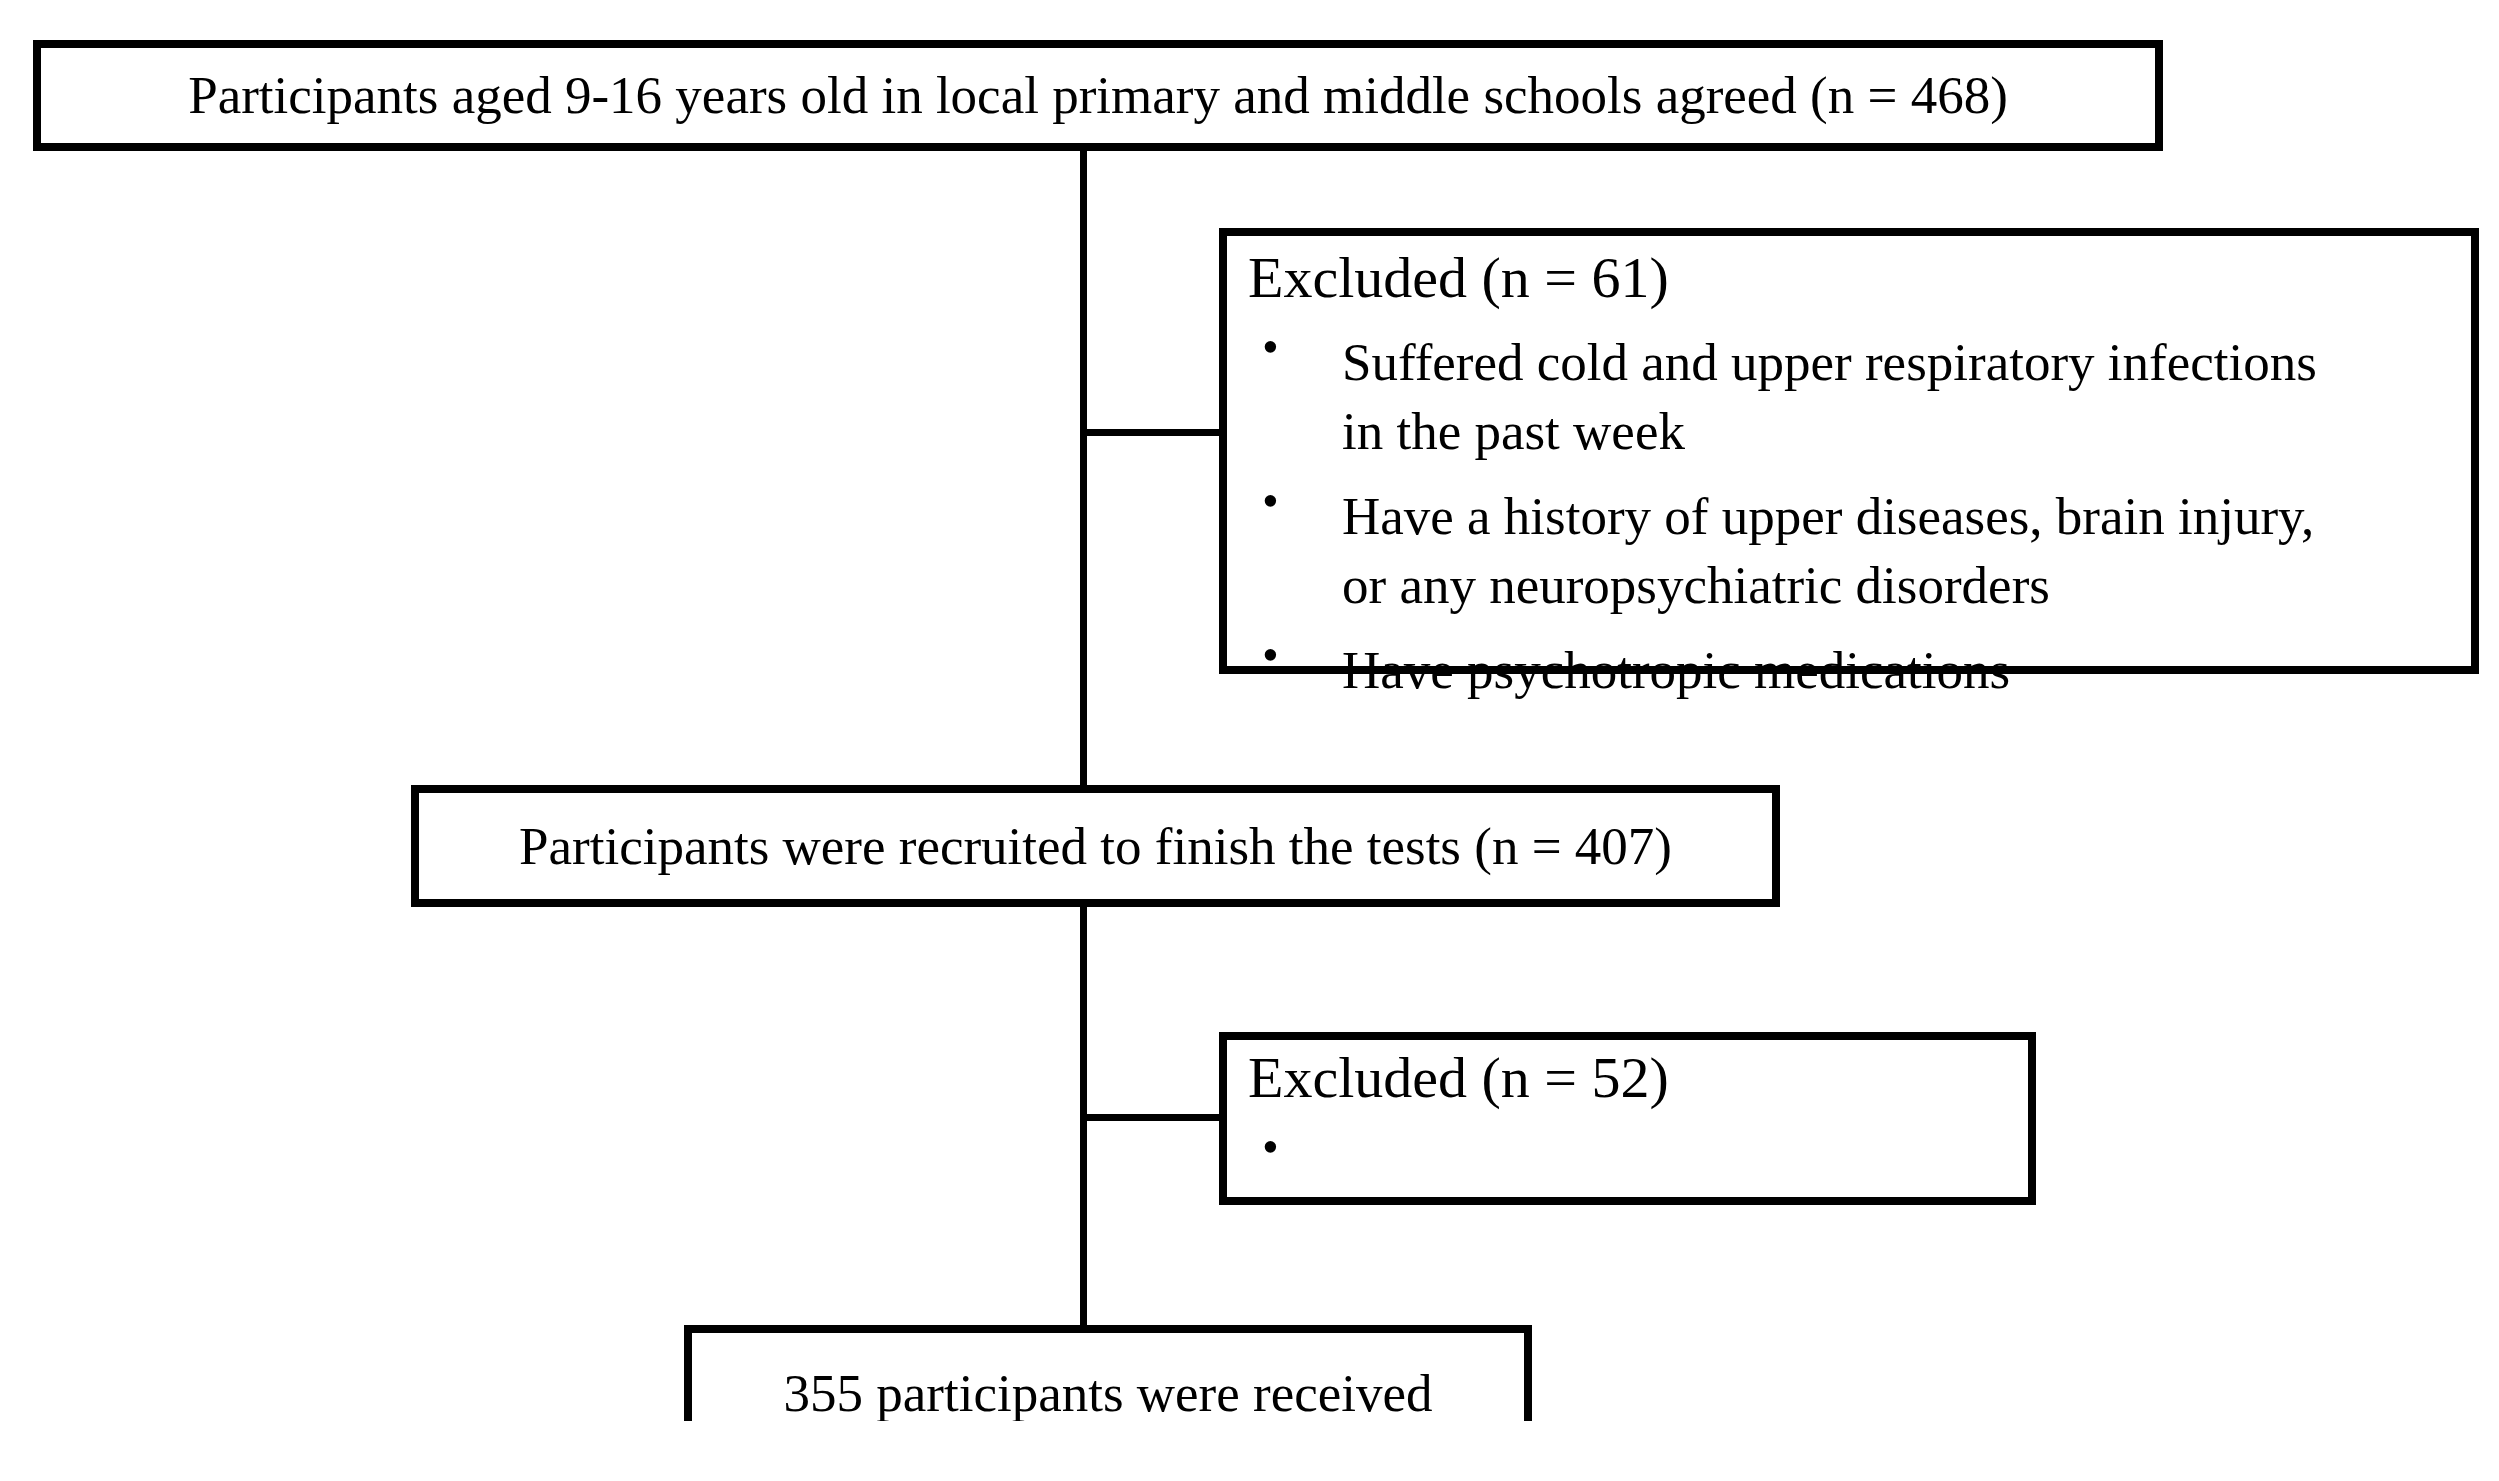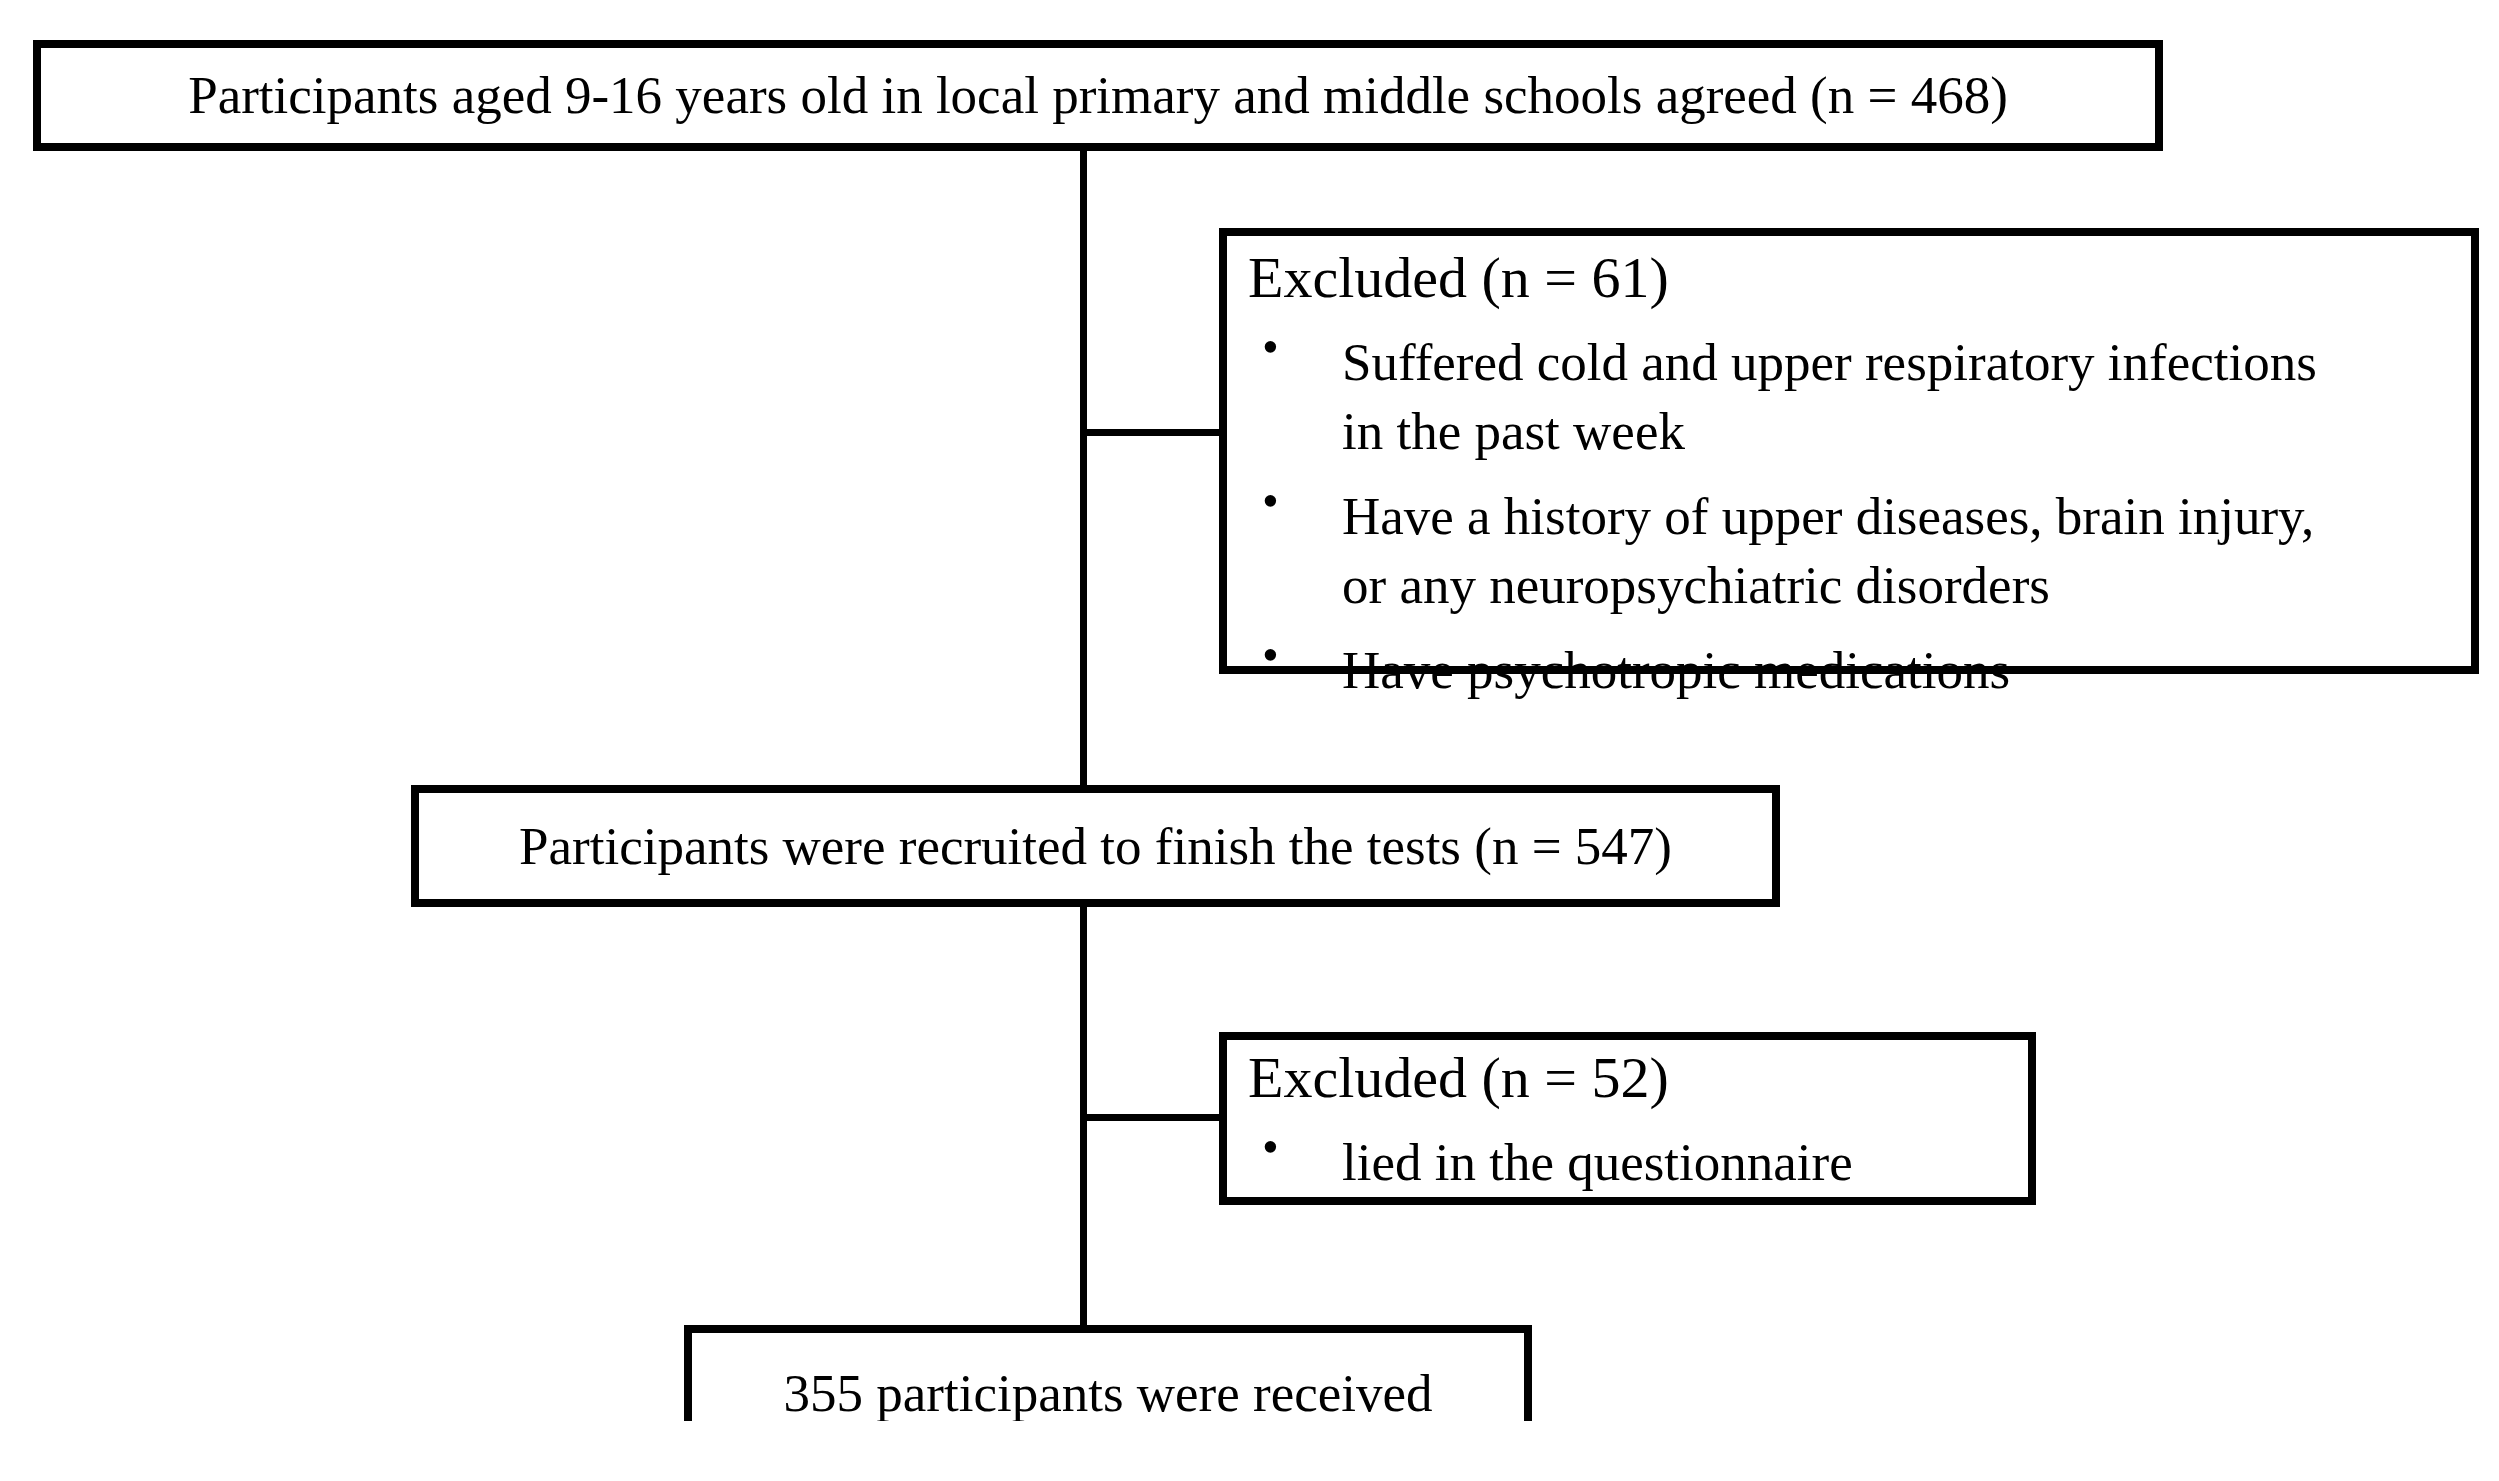--- a/index.html
+++ b/index.html
@@ -93,32 +93,31 @@
       <span class="bullet-text">Have a history of upper diseases, brain injury,
 or any neuropsychiatric disorders</span>
     </div>
     <div class="bullet-row">
       <span class="bullet-dot">•</span>
       <span class="bullet-text">Have psychotropic medications</span>
     </div>
   </div>
 
   <div class="box center" id="b-recruited">
-    <span>Participants were recruited to finish the tests (n = 547)</span>
+    <span>Participants were recruited to finish the tests (n = 407)</span>
   </div>
 
   <div class="line" id="vline2"></div>
 
   <div class="line" id="hline2"></div>
 
   <div class="box" id="b-excl2">
     <div class="btitle">Excluded (n = 52)</div>
     <div class="bullet-row">
       <span class="bullet-dot">•</span>
-      <span class="bullet-text">lied in the questionnaire</span>
     </div>
   </div>
 
   <div class="box center" id="b-received">
     <span>355 participants were received</span>
   </div>
 
 </div>
 
 

